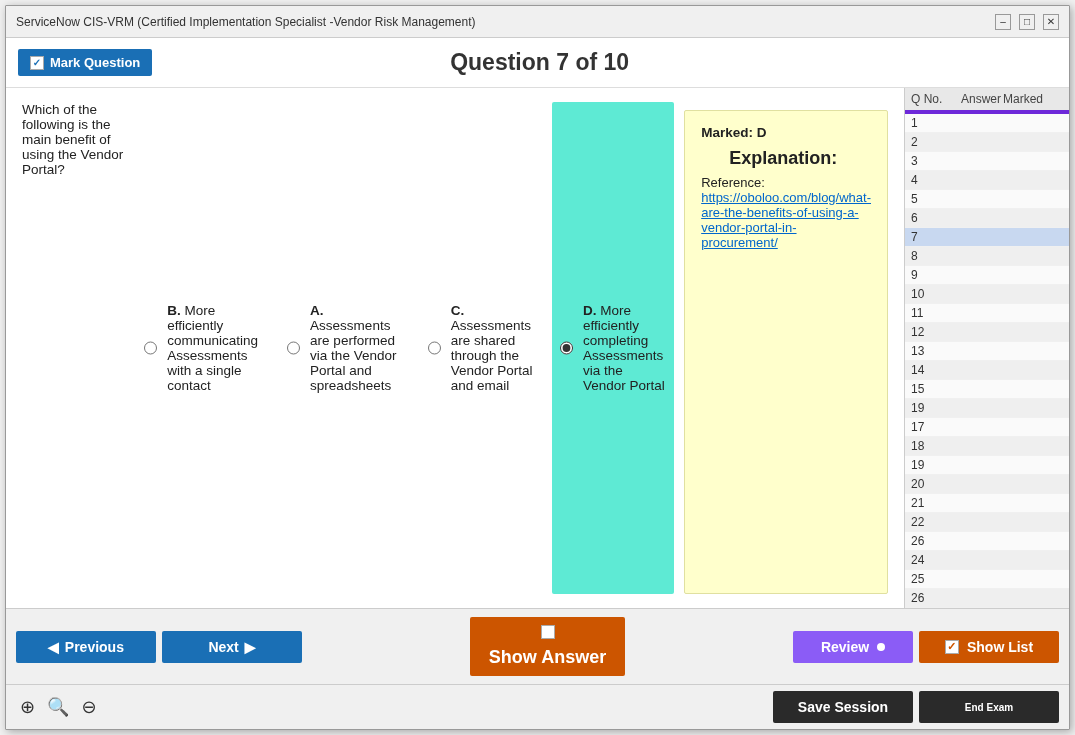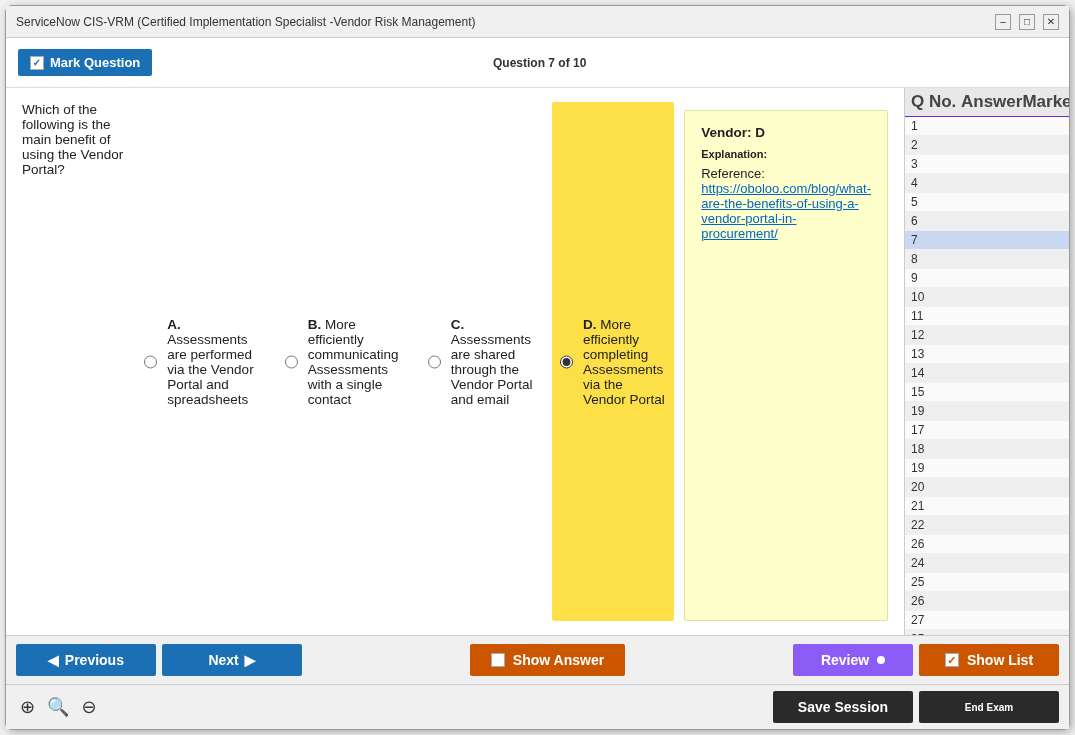--- a/index.html
+++ b/index.html
@@ -12,21 +12,21 @@
       align-items: center;
       width: 1075px;
       height: 735px;
       overflow: hidden;
     }
     .window {
       width: 1065px;
       height: 725px;
       background: #fff;
       border: 1px solid #999;
-      border-radius: 7px;
+      border-radius: 1px;
       display: flex;
       flex-direction: column;
       box-shadow: 2px 2px 8px rgba(0,0,0,0.3);
     }
     .title-bar {
       background: #f0f0f0;
       border-bottom: 1px solid #ccc;
       padding: 6px 10px;
       display: flex;
       align-items: center;
@@ -86,21 +86,21 @@
       height: 14px;
       background: #fff;
       border: 1px solid #aaa;
       display: inline-flex;
       align-items: center;
       justify-content: center;
       font-size: 10px;
       color: #1a6fb5;
     }
     .question-title {
-      font-size: 12px;
+      font-size: 23px;
       font-weight: bold;
       color: #333;
     }
     .main-body {
       display: flex;
       flex: 1;
       overflow: hidden;
     }
     .question-panel {
       flex: 1;
@@ -116,21 +116,21 @@
       margin-bottom: 6px;
     }
     .option-row {
       display: flex;
       align-items: center;
       gap: 10px;
       padding: 6px 8px;
       border-radius: 2px;
     }
     .option-row.selected-green {
-      background: #fde047;
+      background: #5eead4;
     }
     .option-row input[type="radio"] {
       width: 16px;
       height: 16px;
       cursor: pointer;
       accent-color: #333;
     }
     .option-text {
       font-size: 13.5px;
       color: #222;
@@ -142,24 +142,25 @@
       margin-top: 8px;
       border-radius: 2px;
     }
     .answer-line {
       font-size: 13.5px;
       font-weight: bold;
       color: #222;
       margin-bottom: 8px;
     }
     .explanation-label {
-      font-size: 11px;
+      font-size: 18px;
       font-weight: bold;
       color: #222;
       margin-bottom: 6px;
+      margin-left: 28px;
     }
     .reference-line {
       font-size: 13px;
       color: #222;
     }
     .reference-line a {
       color: #0066cc;
       text-decoration: underline;
     }
     .sidebar {
@@ -167,24 +168,24 @@
       border-left: 1px solid #ccc;
       background: #fafafa;
       display: flex;
       flex-direction: column;
       overflow: hidden;
     }
     .sidebar-header {
       display: grid;
       grid-template-columns: 50px 1fr 60px;
       background: #e8e8e8;
-      border-bottom: 1px solid #6d28d9;
+      border-bottom: 4px solid #6d28d9;
       padding: 4px 6px;
-      font-size: 17px;
-      font-weight: bold;
+      font-size: 12px;
+      font-weight: normal;
       color: #444;
     }
     .sidebar-list {
       flex: 1;
       overflow-y: auto;
     }
     .sidebar-row {
       display: grid;
       grid-template-columns: 50px 1fr 60px;
       padding: 2px 6px;
@@ -235,30 +236,31 @@
       align-items: center;
       gap: 6px;
       min-width: 140px;
       justify-content: center;
     }
     .show-answer-btn {
       background: #cc5500;
       color: #fff;
       border: none;
       padding: 8px 16px;
-      font-size: 14px;
+      font-size: 18px;
       font-weight: bold;
       cursor: pointer;
       border-radius: 2px;
       display: flex;
       align-items: center;
       gap: 8px;
       min-width: 155px;
       justify-content: center;
       margin: 0 auto;
+      flex-direction: column;
     }
     .show-answer-btn .sa-checkbox {
       width: 14px;
       height: 14px;
       background: #fff;
       border: 1px solid #aaa;
       display: inline-block;
     }
     .review-btn {
       background: #8b5cf6;
@@ -377,37 +379,37 @@
       <div style="width:130px"></div>
     </div>
 
     <div class="main-body">
 
       <div class="question-panel">
         <p class="question-text">Which of the following is the main benefit of using the Vendor Portal?</p>
 
         <div class="option-row">
           <input type="radio" name="answer" style="">
-          <span class="option-text"><strong>A.</strong> Assessments are performed via the Vendor Portal and spreadsheets</span>
+          <span class="option-text"><strong>B.</strong> More efficiently communicating Assessments with a single contact</span>
         </div>
         <div class="option-row">
           <input type="radio" name="answer" style="">
-          <span class="option-text"><strong>B.</strong> More efficiently communicating Assessments with a single contact</span>
+          <span class="option-text"><strong>A.</strong> Assessments are performed via the Vendor Portal and spreadsheets</span>
         </div>
         <div class="option-row">
           <input type="radio" name="answer" style="">
           <span class="option-text"><strong>C.</strong> Assessments are shared through the Vendor Portal and email</span>
         </div>
         <div class="option-row selected-green">
           <input type="radio" name="answer" checked="" style="">
           <span class="option-text"><strong>D.</strong> More efficiently completing Assessments via the Vendor Portal</span>
         </div>
 
         <div class="answer-box">
-          <p class="answer-line">Vendor: D</p>
+          <p class="answer-line">Marked: D</p>
           <p class="explanation-label">Explanation:</p>
           <p class="reference-line">
             <span>Reference: </span><a href="#">https://oboloo.com/blog/what-are-the-benefits-of-using-a-vendor-portal-in-procurement/</a>
           </p>
         </div>
       </div>
 
       <div class="sidebar">
         <div class="sidebar-header">
           <span>Q No.</span>

